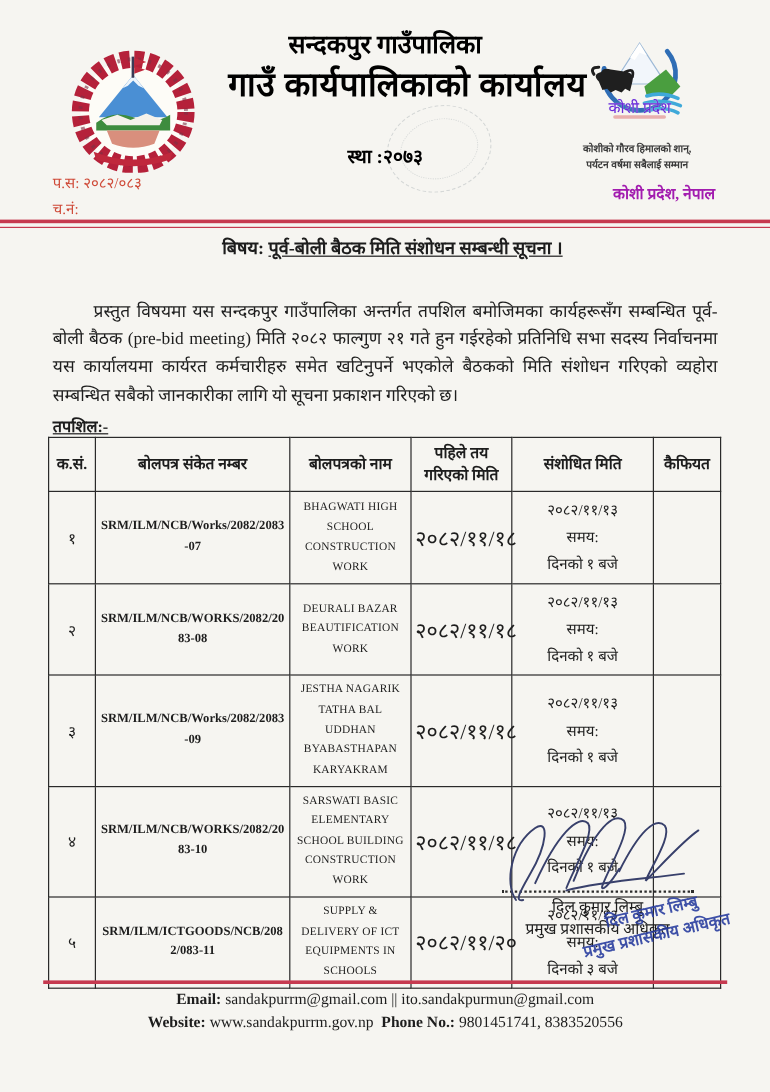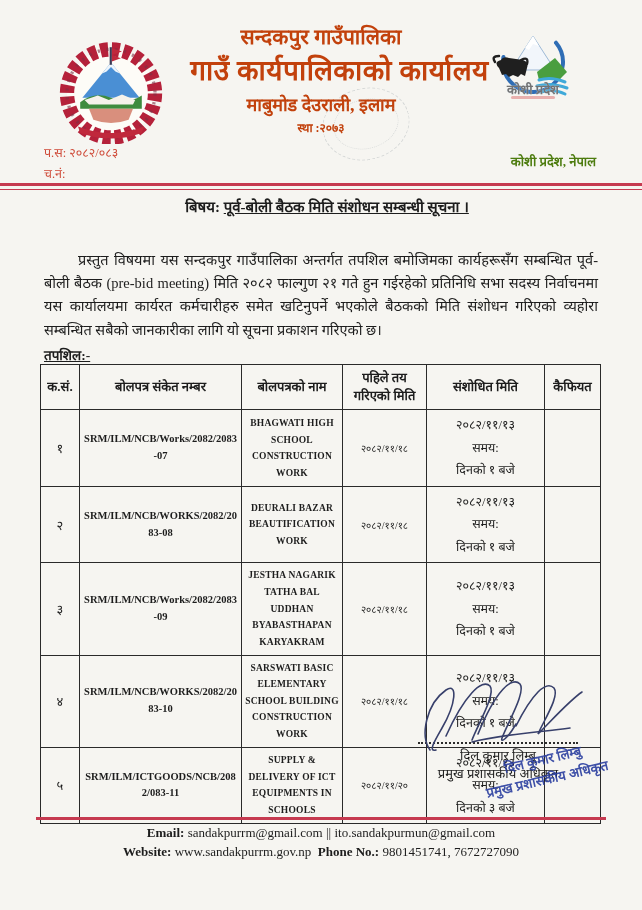--- a/index.html
+++ b/index.html
@@ -3,55 +3,55 @@
 <meta charset="utf-8">
 <style>
   * { margin:0; padding:0; box-sizing:border-box; }
   html,body { background:#e8e8e6; }
   .page {
     position:relative; width:642px; height:910px; margin:0 auto;
     background:#f6f5f1; overflow:hidden;
     font-family:"Liberation Serif", serif; color:#1d1d1d;
   }
   
-  .hdr-line { position:absolute; left:0; right:0; text-align:center; color:#c2410c; font-weight:bold; }
+  .hdr-line { position:absolute; left:0; right:0; text-align:center; color:#000000; font-weight:bold; }
   .hdr-municipality { top:22px; font-size:21px; }
   .hdr-office { top:50px; font-size:28px; letter-spacing:.5px;padding-left:37px; }
   .hdr-address { top:92px; font-size:18px; }
-  .hdr-established { top:119px; font-size:12px; }
+  .hdr-established { top:119px; font-size:16px; }
   .emblem-left { position:absolute; left:56px; top:34px; width:110px; height:110px; }
   .koshi-logo { position:absolute; right:48px; top:28px; width:126px; text-align:center; }
   .koshi-graphic { position:relative; width:100px; height:76px; margin:0 auto; }
-  .koshi-title { position:absolute; left:2px; top:52px; width:100%; color:#737373; font-weight:bold; font-size:13px; text-shadow:0 0 1px #cfe0f0; }
+  .koshi-title { position:absolute; left:2px; top:52px; width:100%; color:#6d28d9; font-weight:normal; font-size:13px; text-shadow:0 0 1px #cfe0f0; }
   .koshi-smalltext { position:absolute; left:30px; top:68px; width:44px; height:3px; background:#d77; opacity:.55; border-radius:2px; }
   .koshi-tagline { margin-top:14px; font-size:8.5px; line-height:1.5; color:#3a3a3a; font-weight:bold; }
   .stamp-watermark { position:absolute; left:322px; top:88px; width:88px; height:72px; border:1px dashed #9aa3a8; border-radius:50%; opacity:.35; transform:rotate(-14deg); }
   .stamp-watermark::after{ content:""; position:absolute; inset:10px; border-radius:50%; border:1px dotted #a8b0b4; }
   
   .ref-block { position:absolute; left:44px; top:143px; color:#cf4a38; font-size:12.5px; line-height:21px; }
-  .province-line { position:absolute; right:46px; top:152px; color:#4d7c0f; font-size:13px; font-weight:bold; }
+  .province-line { position:absolute; right:46px; top:152px; color:#a21caf; font-size:13px; font-weight:bold; }
   .rule-thick { position:absolute; left:0; right:0; top:183px; height:3px; background:#c63a50; }
   .rule-thin { position:absolute; left:0; right:0; top:189px; height:1px; background:#c63a50; }
   
   .subject { position:absolute; left:0; right:0; top:196px; text-align:center; font-size:15px; font-weight:bold;margin-left:12px; }
   .subject .underlined { text-decoration:underline; }
   .pub-date { position:absolute; left:0; right:0; top:221px; text-align:center; font-size:13.5px; }
   
   .body-para { position:absolute; left:44px; right:44px; top:249px; font-size:14.5px; line-height:1.6; text-align:justify; text-indent:34px; }
   .details-label { position:absolute; left:44px; top:346px; font-size:13.5px; font-weight:bold; text-decoration:underline; }
   
   .bid-table { position:absolute; left:40px; top:364px; width:560px; border-collapse:collapse; table-layout:fixed; }
   .bid-table th, .bid-table td { border:1.2px solid #2a2a2a; text-align:center; vertical-align:middle; padding:4px 3px; }
   .bid-table th { font-size:13px; font-weight:bold; line-height:1.4; }
   .col-sn { width:39px; } .col-no { width:162px; } .col-name { width:101px; }
   .col-prev { width:84px; } .col-rev { width:118px; } .col-rem { width:56px; }
   td.sn { font-size:13px; }
   td.bidno { font-size:10.5px; font-weight:bold; font-family:"Liberation Serif",serif; word-break:break-word; line-height:1.6; }
-  td.bidname { font-size:9.5px; font-weight:bold; line-height:1.75; letter-spacing:.2px; }
-  td.prev { font-size:10px; }
+  td.bidname { font-size:9.5px; font-weight:normal; line-height:1.75; letter-spacing:.2px; }
+  td.prev { font-size:18px; }
   td.rev { font-size:12.5px; line-height:1.8; }
   
   .sig-block { position:absolute; right:28px; top:676px; width:232px; text-align:center; }
   .sig-squiggle { position:relative; left:14px; height:72px; }
   .sig-dotted { width:160px; margin:-6px auto 0; border-top:2px dotted #2c2c2c; }
   .sig-name { font-size:13px; margin-top:2px; }
   .sig-title { font-size:13px; }
   .sig-stamp { position:absolute; left:48px; top:74px; width:230px; transform:rotate(-13deg); color:#2b3fa0; font-weight:bold; font-size:13.5px; line-height:1.45; opacity:.9; pointer-events:none; }
   
   .footer-rule { position:absolute; left:36px; right:36px; top:817px; height:2.5px; background:#c63a50; }
@@ -86,25 +86,28 @@
         <polygon points="30,42 52,8 74,42" fill="#f2f6fb" stroke="#9db9d6" stroke-width="1"></polygon>
         <polygon points="44,20 52,8 58,18 52,16 48,22" fill="#ffffff"></polygon>
         <path d="M56 44 L74 30 L86 44 L78 52 L58 52 Z" fill="#4a9e3f"></path>
         <path d="M58 52 Q70 48 84 54 M56 58 Q70 54 86 60 M60 64 Q72 60 84 66" stroke="#3fa9d9" stroke-width="3" fill="none" stroke-linecap="round"></path>
         <path d="M18 40 q-6 -6 2 -8 q2 -4 8 -2 l14 2 q6 2 4 8 l-2 8 l-4 -2 l-3 3 l-5 -2 l-4 2 l-3 -3 l-4 1 Z" fill="#1f1f1f"></path>
         <path d="M14 34 q-4 -6 4 -6 M40 32 q8 -4 6 4" stroke="#1f1f1f" stroke-width="2.4" fill="none" stroke-linecap="round"></path>
       </svg>
       <div class="koshi-title">कोशी प्रदेश</div>
       <div class="koshi-smalltext"></div>
     </div>
+    <div class="koshi-tagline">
+      <div>कोशीको गौरव हिमालको शान्,</div>
+      <div>पर्यटन वर्षमा सबैलाई सम्मान</div>
+    </div>
   </div>
 
   <div class="hdr-line hdr-municipality">सन्दकपुर गाउँपालिका</div>
   <div class="hdr-line hdr-office">गाउँ कार्यपालिकाको कार्यालय</div>
-  <div class="hdr-line hdr-address">माबुमोड देउराली, इलाम</div>
   <div class="stamp-watermark"></div>
   <div class="hdr-line hdr-established">स्था :२०७३</div>
 
   <div class="ref-block">
     <div>प.स: २०८२/०८३</div>
     <div>च.नं:</div>
   </div>
   <div class="province-line">कोशी प्रदेश, नेपाल</div>
 
   <div class="rule-thick"></div>
@@ -221,17 +224,17 @@
     </div>
   </div>
 
   <div class="footer-rule"></div>
   <div class="footer-text">
     <div>
       <b>Email: </b><span>sandakpurrm@gmail.com || ito.sandakpurmun@gmail.com</span>
     </div>
     <div>
       <b>Website: </b><span>www.sandakpurrm.gov.np</span>&nbsp;
-      <b>Phone No.: </b><span>9801451741, 7672727090</span>
+      <b>Phone No.: </b><span>9801451741, 8383520556</span>
     </div>
   </div>
 
 </div>
 
 </body></html>

